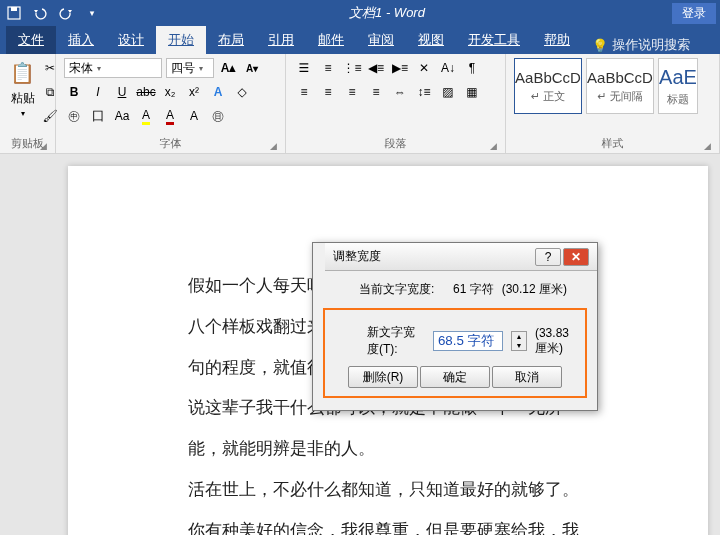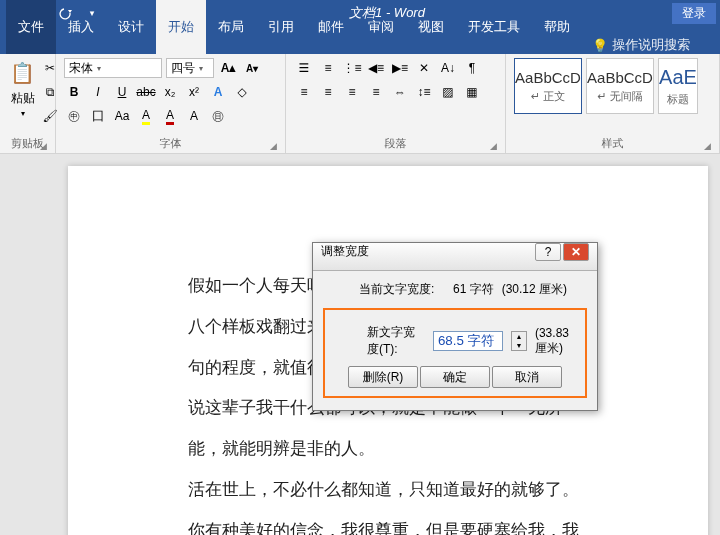--- a/index.html
+++ b/index.html
@@ -7,21 +7,21 @@
 
 
 .titlebar { background: #2b579a; height: 26px; display: flex; align-items: center; color: #fff; padding: 0 4px; }
 .titlebar .qat { display: flex; gap: 6px; align-items: center; }
 .titlebar .qat-btn { width: 20px; height: 20px; display: flex; align-items: center; justify-content: center; cursor: pointer; }
 .titlebar .title { flex: 1; text-align: center; font-size: 13px; font-style: italic; }
 .titlebar .login { background: #4472c4; padding: 2px 10px; font-size: 12px; cursor: pointer; }
 
 
 .tabs { background: #2b579a; height: 28px; display: flex; align-items: flex-end; padding-left: 6px; color: #fff; font-size: 13px; }
-.tabs .tab { padding: 18px 12px; cursor: pointer; }
+.tabs .tab { padding: 5px 12px; cursor: pointer; text-decoration: underline; }
 .tabs .tab.file { background: #1e3f73; }
 .tabs .tab.active { background: #f3f3f3; color: #2b579a; }
 .tabs .help-search { margin-left: 10px; display: flex; align-items: center; gap: 4px; opacity: 0.9; }
 
 
 .ribbon { background: #f3f3f3; height: 100px; border-bottom: 1px solid #d4d4d4; display: flex; }
 .group { border-right: 1px solid #d4d4d4; padding: 4px 8px 0; display: flex; flex-direction: column; }
 .group-body { flex: 1; display: flex; flex-direction: column; gap: 4px; }
 .group-label { text-align: center; font-size: 11px; color: #666; padding: 2px 0; position: relative; }
 .group-label .launcher { position: absolute; right: 0; bottom: 2px; font-size: 9px; color: #888; cursor: pointer; }
@@ -46,21 +46,21 @@
 .style-box.active { border: 1px solid #2b579a; }
 .style-box .name { color: #666; margin-top: 3px; }
 
 
 .docarea { position: absolute; top: 154px; left: 0; right: 0; bottom: 0; background: #e6e6e6; overflow: hidden; }
 .page { position: absolute; left: 68px; top: 12px; width: 640px; min-height: 800px; background: #fff; box-shadow: 0 0 6px rgba(0,0,0,0.2); padding: 100px 120px 40px; }
 .page p { font-size: 17px; line-height: 2.4; color: #222; font-family: "SimSun", serif; }
 
 
 .dialog { position: absolute; left: 312px; top: 242px; width: 286px; background: #f0f0f0; border: 1px solid #7a7a7a; box-shadow: 2px 2px 8px rgba(0,0,0,0.35); font-size: 12px; }
-.dlg-title { background: linear-gradient(#fdfdfd,#e4e4e4); height: 28px; display: flex; padding: 0 8px; border-bottom: 1px solid #b0b0b0; }
+.dlg-title { background: linear-gradient(#fdfdfd,#e4e4e4); height: 28px; display: flex; align-items: center; padding: 0 8px; border-bottom: 1px solid #b0b0b0; margin-left: 12px; }
 .dlg-title .t { flex: 1; }
 .dlg-title .help, .dlg-title .close { width: 26px; height: 18px; display: flex; align-items: center; justify-content: center; margin-left: 2px; cursor: pointer; border: 1px solid #9a9a9a; border-radius: 2px; }
 .dlg-title .close { background: #d9492e; color: #fff; font-weight: bold; }
 .dlg-body { padding: 10px 10px 12px; }
 .dlg-row { display: flex; align-items: center; gap: 8px; margin-bottom: 10px; }
 .dlg-row .lbl { width: 86px; margin-left: 36px; }
 .dlg-row .val { }
 .dlg-highlight { border: 2px solid #f97316; padding: 14px 6px 8px; }
 .dlg-input { border: 1px solid #7a9ac0; background: #fff; width: 70px; height: 20px; padding: 0 4px; color: #1a4db3; }
 .spinner-btns { display: inline-flex; flex-direction: column; border: 1px solid #9a9a9a; height: 20px; }

